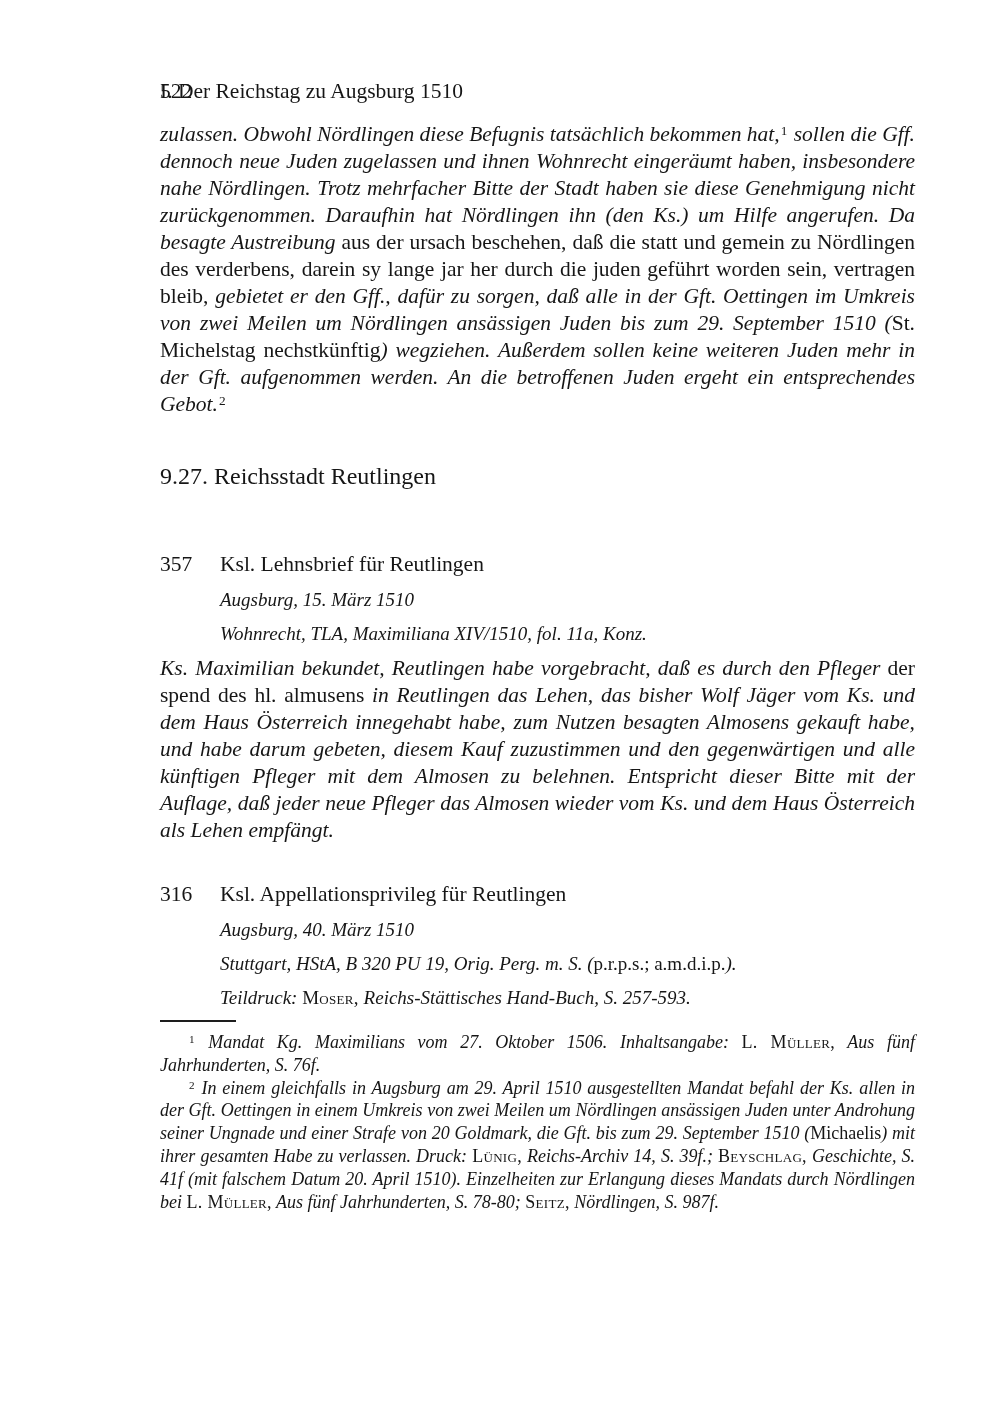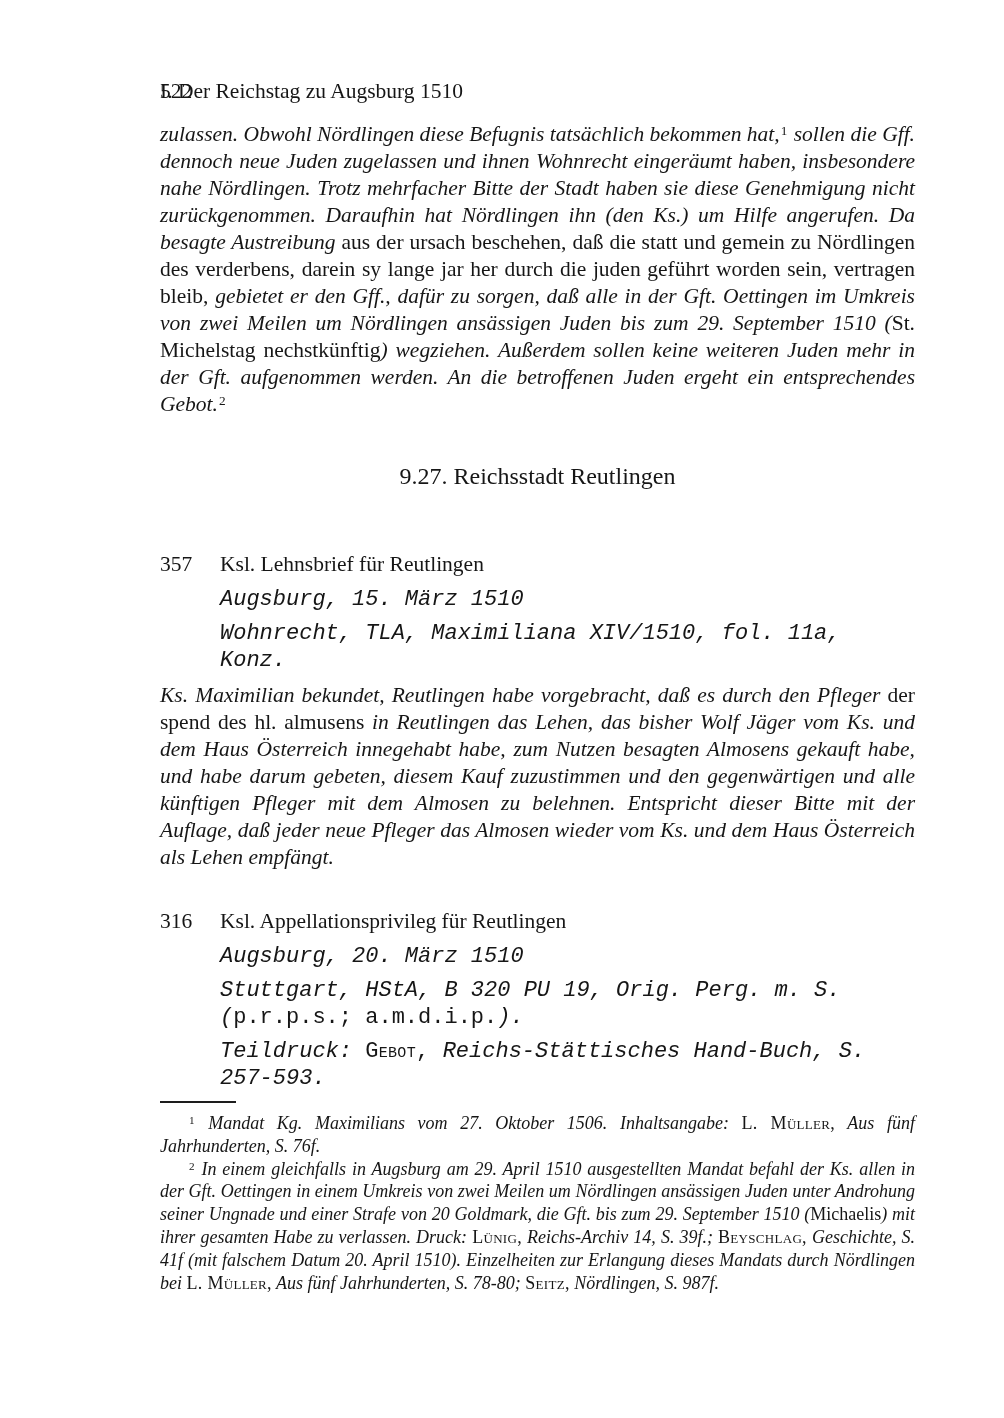--- a/index.html
+++ b/index.html
@@ -29,40 +29,38 @@
     font-size: 21.5px;
     line-height: 27px;
     text-align: justify;
     margin: 0;
     hyphens: none;
   }
   
   .section-heading {
     font-size: 24px;
     font-weight: normal;
-    text-align: center;
     margin: 43px 0 60px 0;
     line-height: 30px;
   }
   
   .entry { margin: 0; }
   .entry-head {
     display: flex;
     font-size: 21.5px;
     font-weight: normal;
     line-height: 27px;
     margin-bottom: 8px;
   }
   .entry-no { width: 60px; flex: 0 0 60px; }
   .src-line {
     margin: 0 0 7px 60px;
-    font-size: 22px;
+    font-size: 19px;
     line-height: 27px;
     font-style: italic;
-    font-family: Liberation Mono, monospace;
   }
   .entry-body { margin-top: 8px; }
   .entry-gap { margin-top: 37px; }
   
   .footnotes { margin-top: 9px; }
   .fn-rule {
     width: 76px; height: 0;
     border-top: 2px solid #1d1d1d;
     margin: 0 0 9px 0;
   }
@@ -110,23 +108,23 @@
     <p class="src-line">Augsburg, 15. März 1510</p>
     <p class="src-line"><span class="seg-i">Wohnrecht, TLA, Maximiliana XIV/1510, fol. 11a, Konz.</span></p>
     <p class="body-par entry-body"><span class="seg-i">Ks. Maximilian bekundet, Reutlingen habe vorgebracht, daß es durch den Pfleger </span><span class="seg-r">der spend des hl. almusens </span><span class="seg-i">in Reutlingen das Lehen, das bisher Wolf Jäger vom Ks. und dem Haus Österreich innegehabt habe, zum Nutzen besagten Almosens gekauft habe, und habe darum gebeten, diesem Kauf zuzustimmen und den gegenwärtigen und alle künftigen Pfleger mit dem Almosen zu belehnen. Entspricht dieser Bitte mit der Auflage, daß jeder neue Pfleger das Almosen wieder vom Ks. und dem Haus Österreich als Lehen empfängt.</span></p>
   </section>
 
   <section class="entry entry-gap">
     <div class="entry-head">
       <span class="entry-no">316</span>
       <span class="entry-title">Ksl. Appellationsprivileg für Reutlingen</span>
     </div>
-    <p class="src-line">Augsburg, 20. März 1510</p>
+    <p class="src-line">Augsburg, 40. März 1510</p>
     <p class="src-line"><span class="seg-i">Stuttgart, HStA, B 320 PU 19, Orig. Perg. m. S. (</span><span class="seg-r">p.r.p.s.; a.m.d.i.p.</span><span class="seg-i">).</span></p>
-    <p class="src-line"><span class="seg-i">Teildruck: </span><span class="seg-sc">Gebot,</span><span class="seg-i"> Reichs-Stättisches Hand-Buch, S. 257-593.</span></p>
+    <p class="src-line"><span class="seg-i">Teildruck: </span><span class="seg-sc">Moser,</span><span class="seg-i"> Reichs-Stättisches Hand-Buch, S. 257-593.</span></p>
   </section>
 
   <footer class="footnotes">
     <div class="fn-rule"></div>
     <p class="fn"><sup class="seg-sup">1</sup><span class="seg-i"> Mandat Kg. Maximilians vom 27. Oktober 1506. Inhaltsangabe: </span><span class="seg-sc">L. Müller,</span><span class="seg-i"> Aus fünf Jahrhunderten, S. 76f.</span></p>
     <p class="fn"><sup class="seg-sup">2</sup><span class="seg-i"> In einem gleichfalls in Augsburg am 29. April 1510 ausgestellten Mandat befahl der Ks. allen in der Gft. Oettingen in einem Umkreis von zwei Meilen um Nördlingen ansässigen Juden unter Androhung seiner Ungnade und einer Strafe von 20 Goldmark, die Gft. bis zum 29. September 1510 (</span><span class="seg-r">Michaelis</span><span class="seg-i">) mit ihrer gesamten Habe zu verlassen. Druck: </span><span class="seg-sc">Lünig,</span><span class="seg-i"> Reichs-Archiv 14, S. 39f.; </span><span class="seg-sc">Beyschlag,</span><span class="seg-i"> Geschichte, S. 41f (mit falschem Datum 20. April 1510). Einzelheiten zur Erlangung dieses Mandats durch Nördlingen bei </span><span class="seg-sc">L. Müller,</span><span class="seg-i"> Aus fünf Jahrhunderten, S. 78-80; </span><span class="seg-sc">Seitz,</span><span class="seg-i"> Nördlingen, S. 987f.</span></p>
   </footer>
 
 </div>
 

